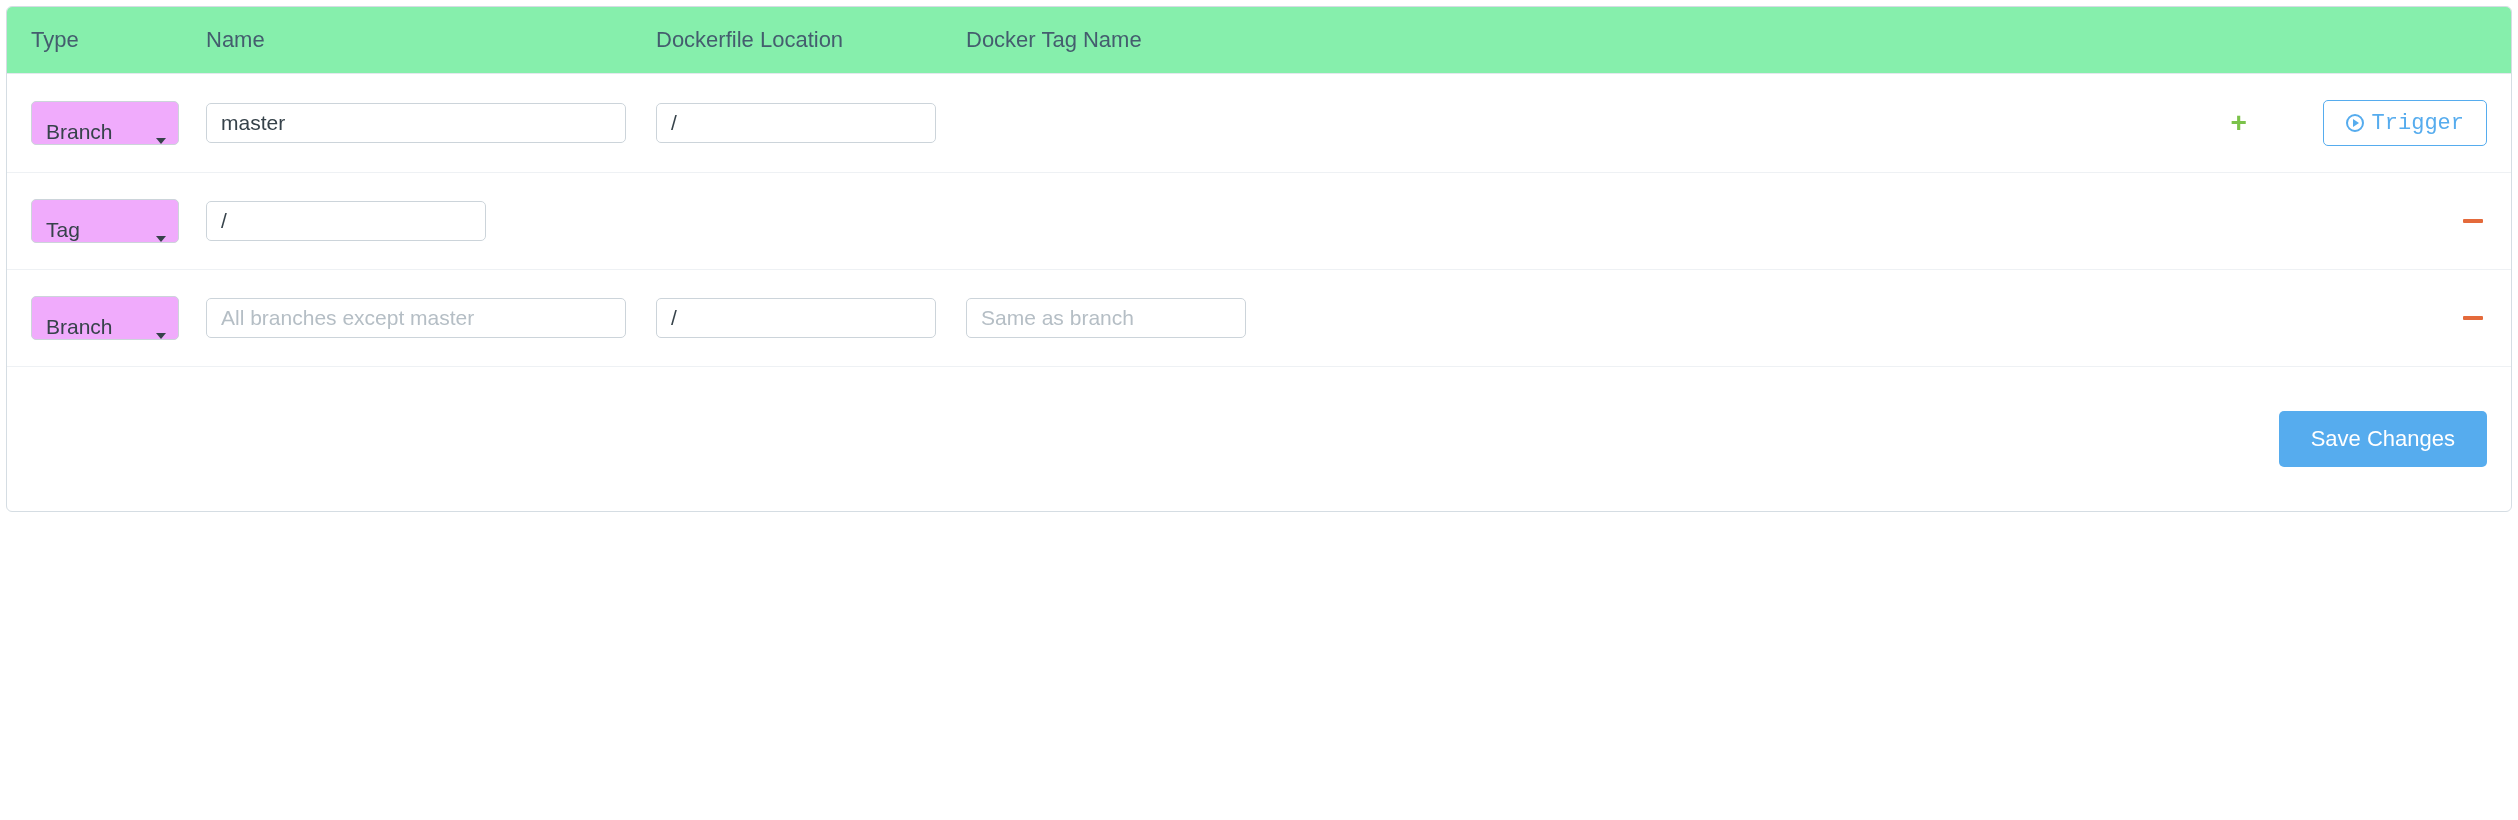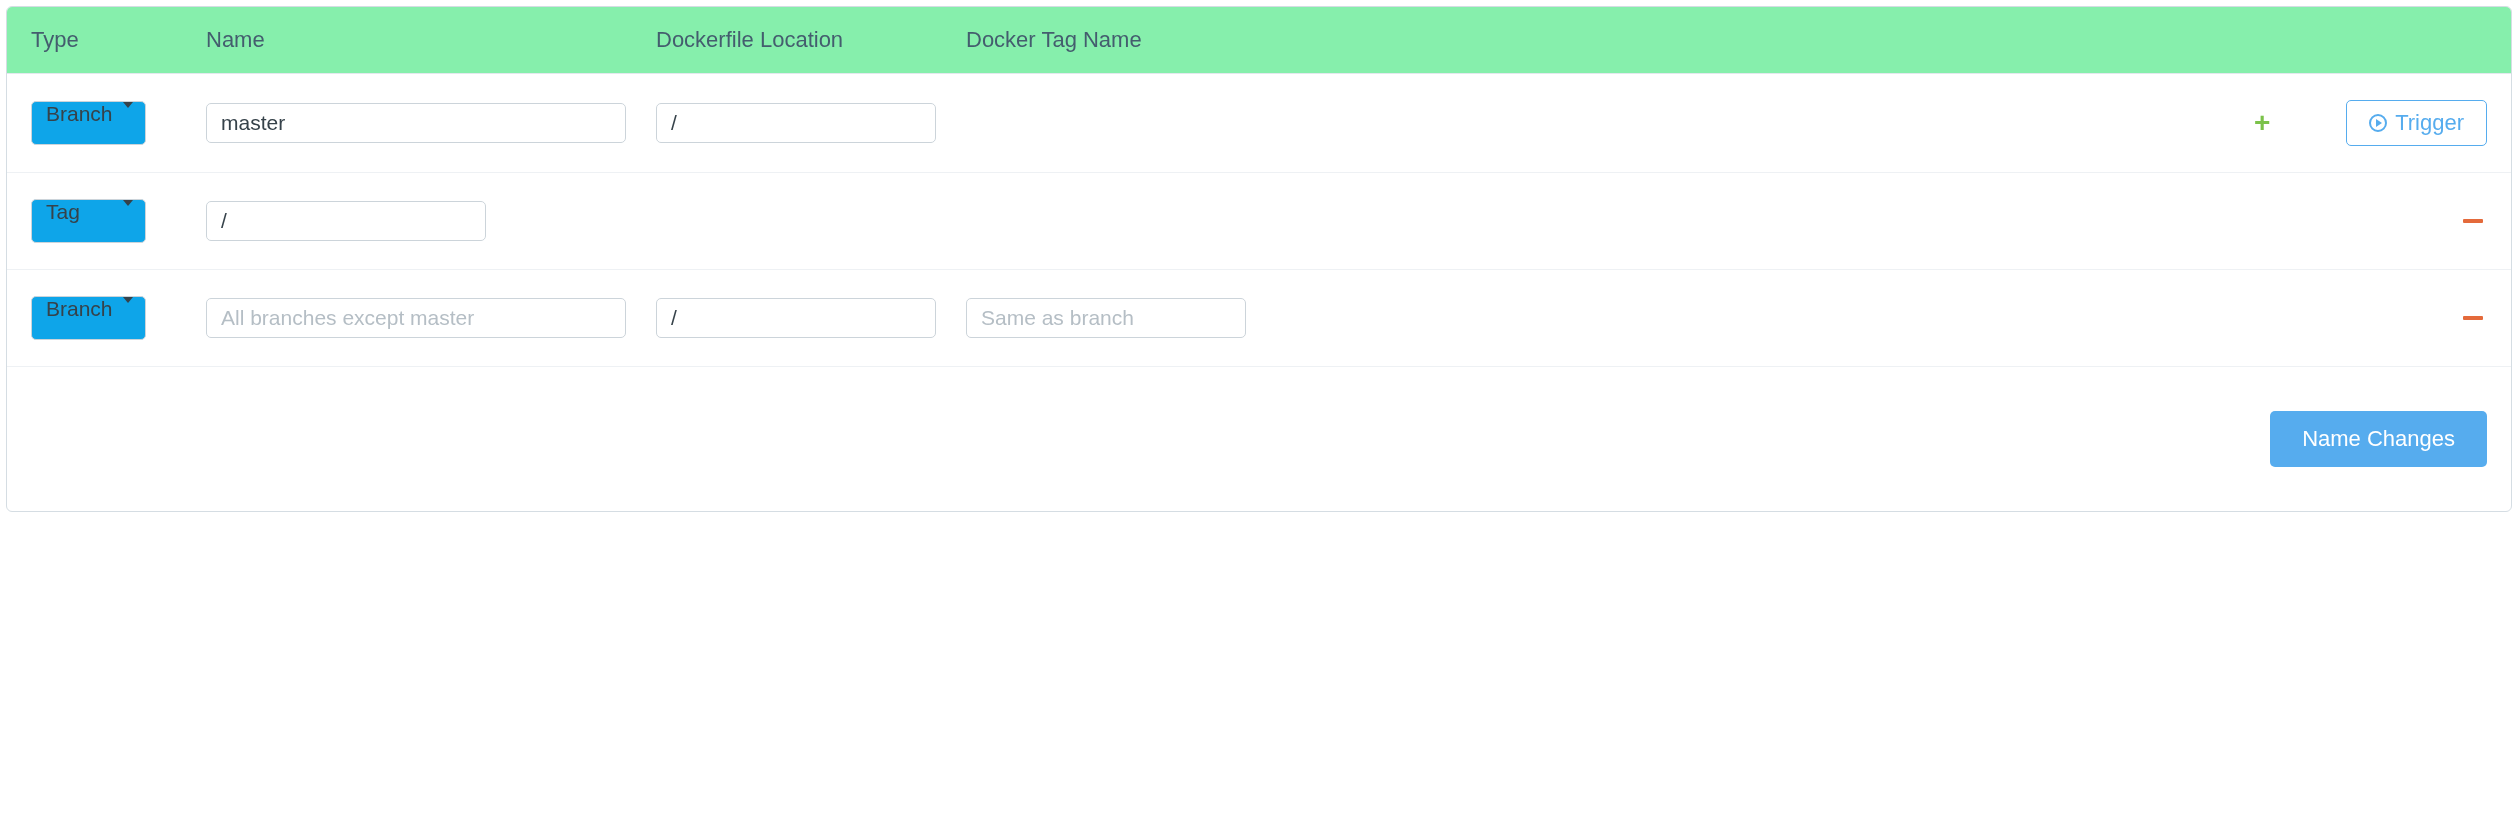--- a/index.html
+++ b/index.html
@@ -37,28 +37,28 @@
     padding: 44px 24px 44px 24px;
   }
   .col-type   { width: 175px;  flex: 0 0 175px;  padding-right: 20px; }
   .col-name   { width: 450px;  flex: 0 0 450px;  padding-right: 30px; }
   .col-loc    { width: 310px;  flex: 0 0 310px;  padding-right: 30px; }
   .col-tag    { width: 310px;  flex: 0 0 310px;  padding-right: 30px; }
   .col-act    { flex: 1 1 auto; display:flex; align-items:center; justify-content:flex-end; gap: 70px; }
 
   .select {
     display: flex;
-    align-items: flex-start;
+    align-items: flex-end;
     justify-content: space-between;
-    width: 115px;
+    width: 148px;
     height: 44px;
     padding: 0 12px 0 14px;
     border: 1px solid #ccd4da;
     border-radius: 5px;
-    background: #0ea5e9;
+    background: #f0abfc;
     color: #36424a;
     font-size: 21px;
     cursor: pointer;
   }
   .caret {
     width: 0; height: 0;
     border-left: 5px solid transparent;
     border-right: 5px solid transparent;
     border-top: 6px solid #36424a;
   }
@@ -93,20 +93,21 @@
     align-items: center;
     gap: 8px;
     height: 46px;
     padding: 0 22px;
     border: 1px solid #56acee;
     color: #56acee;
     background: #fff;
     border-radius: 5px;
     font-size: 22px;
     cursor: pointer;
+    font-family: Liberation Mono, monospace;
   }
   .btn-primary {
     display: inline-flex;
     align-items: center;
     height: 56px;
     padding: 0 32px;
     background: #56acee;
     color: #fff;
     border: none;
     border-radius: 5px;
@@ -202,17 +203,17 @@
     </div>
     <div class="col-act">
       <button class="icon-btn">
         <span class="minus"></span>
       </button>
     </div>
   </div>
 
   <div class="footer">
     <button class="btn-primary">
-      <span>Name Changes</span>
+      <span>Save Changes</span>
     </button>
   </div>
 
 </div>
 
 </body></html>

